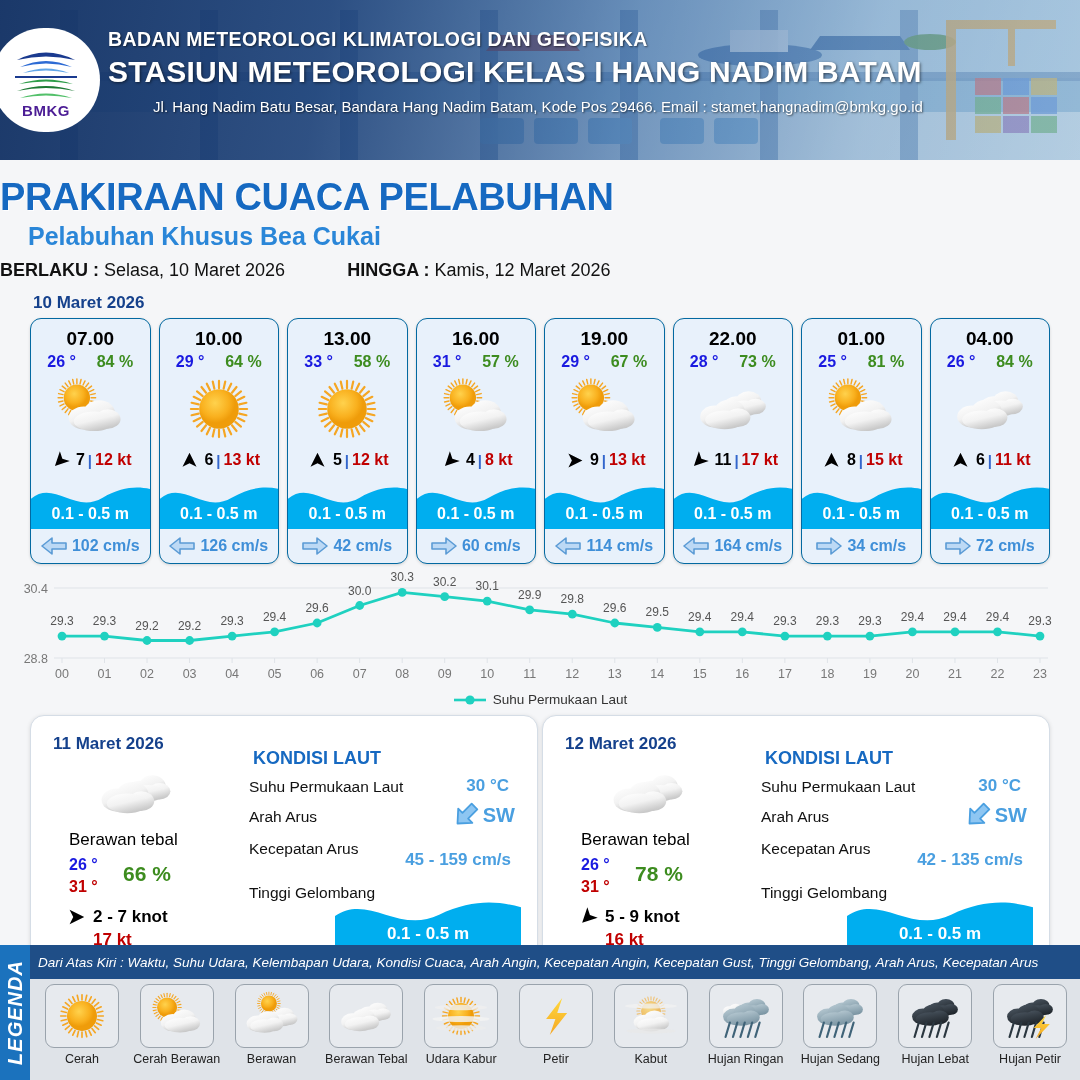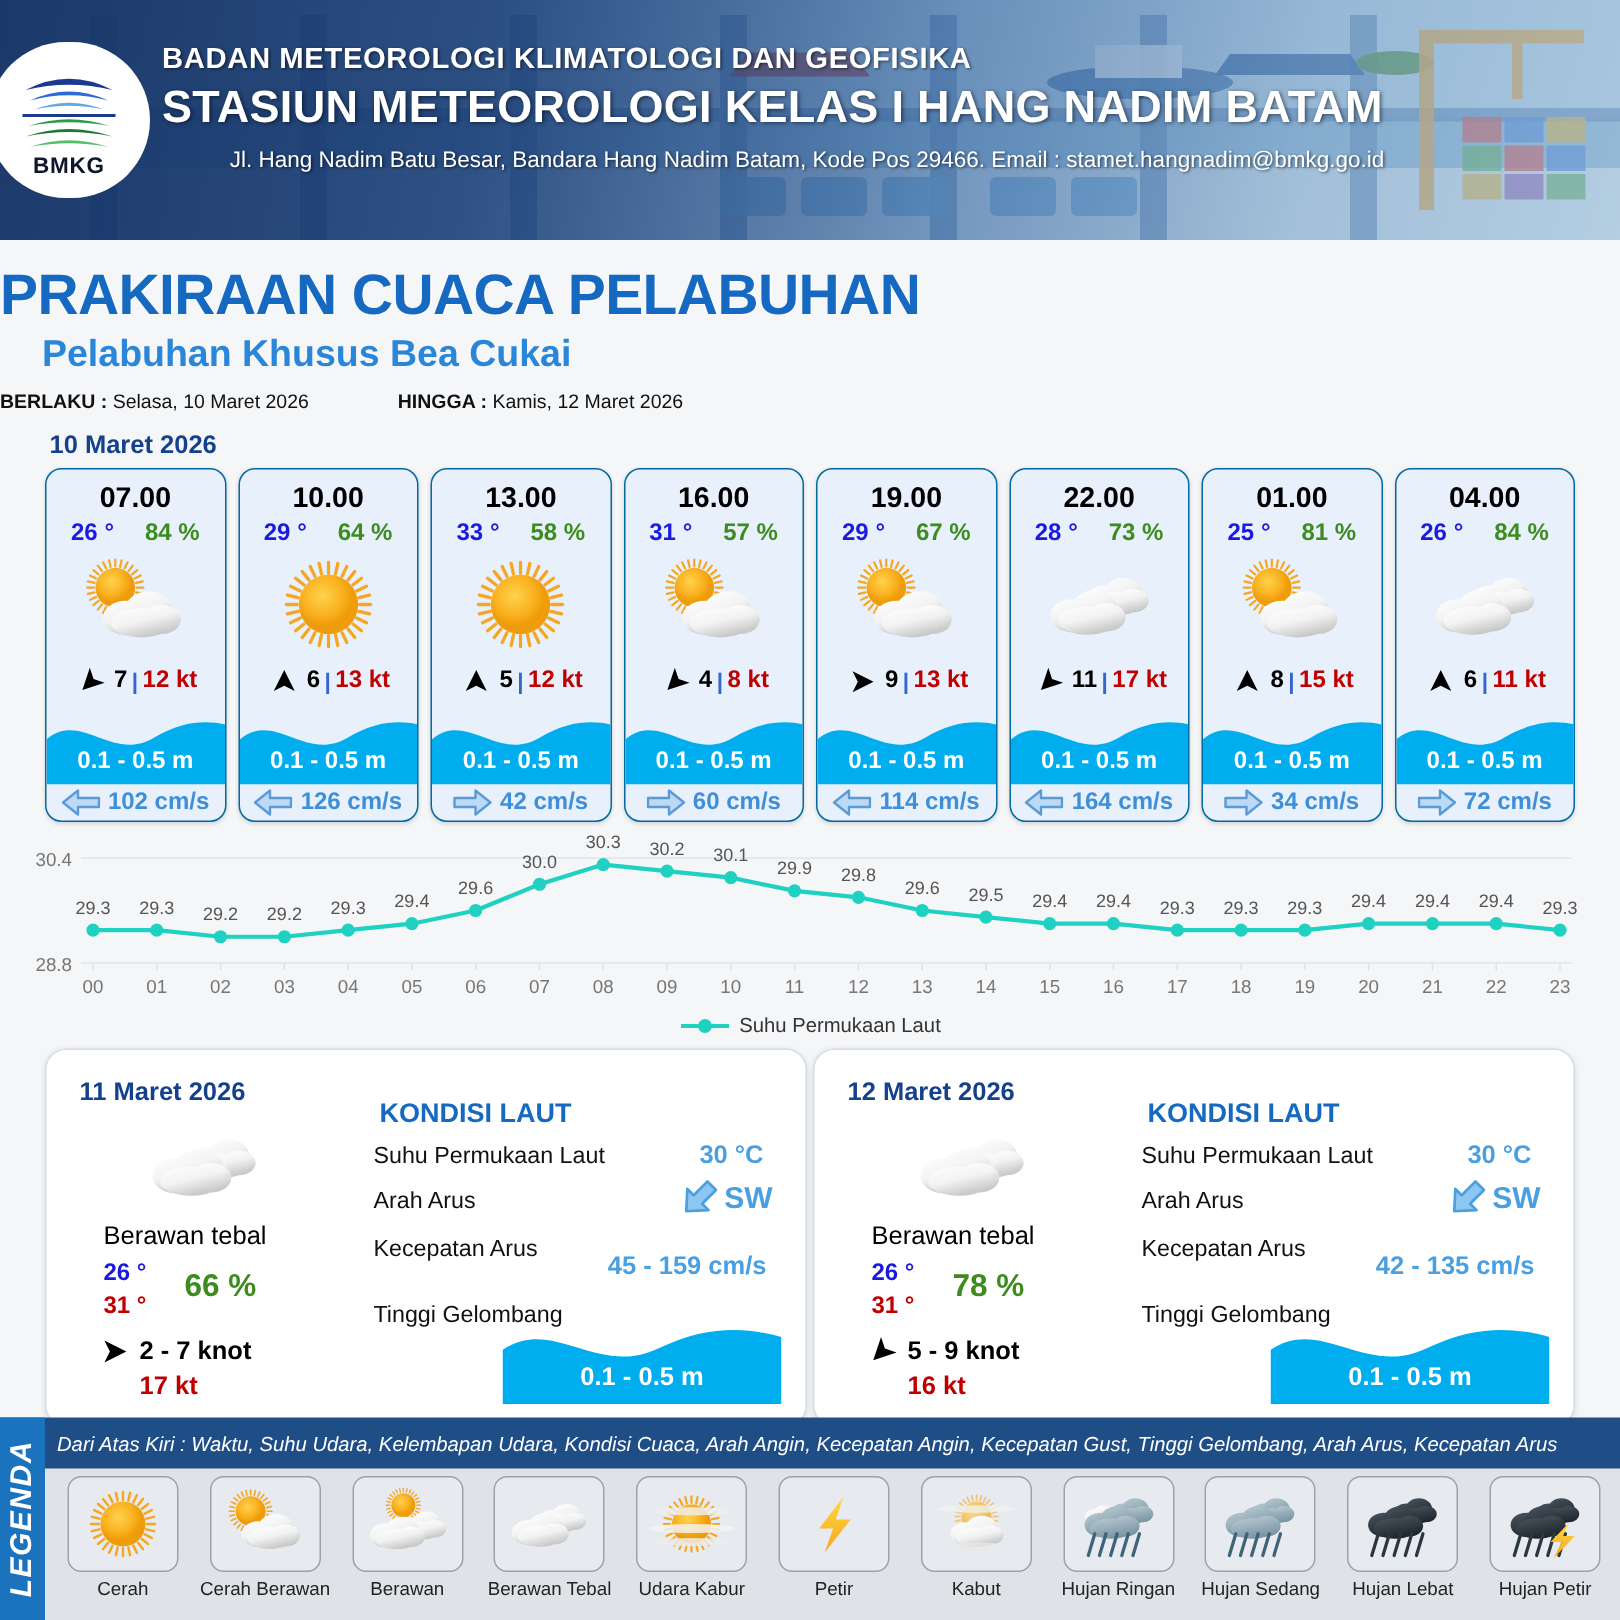--- a/index.html
+++ b/index.html
@@ -24,21 +24,21 @@
   }
   .logo-wrap {
     position: absolute; left: -8px; top: 28px; width: 108px; height: 104px;
     background: #fff; border-radius: 54px; z-index: 5;
     display: flex; align-items: center; justify-content: center;
   }
   .logo-inner { width: 78px; height: 74px; position: relative; }
   .logo-txt {
     position: absolute; bottom: -2px; left: 0; width: 100%;
     text-align: center; font-size: 15px; font-weight: bold;
-    letter-spacing: .5px; color: #0f172a;
+    letter-spacing: .5px; color: #4c1d95;
   }
   .hdr-text { position: absolute; left: 108px; top: 28px; z-index: 4; width: 960px; }
   .hdr-l1 {
     color: #fff; font-size: 19.5px; font-weight: bold; letter-spacing: .4px;
     text-shadow: 1px 1px 2px rgba(0,0,0,.55);
   }
   .hdr-l2 {
     color: #fff; font-size: 30px; font-weight: bold; letter-spacing: .2px;
     margin-top: 4px; text-shadow: 1px 1px 3px rgba(0,0,0,.55);
   }
@@ -47,21 +47,21 @@
     width: 860px; text-shadow: 1px 1px 2px rgba(0,0,0,.6);
   }
 
   
   .title-zone { padding-top: 16px; }
   .t-main {
     font-size: 38px; font-weight: bold; color: #1669c1; letter-spacing: -.4px;
     text-shadow: 1px 1px 0 rgba(255,255,255,.9);
   }
   .t-sub { font-size: 25px; font-weight: bold; color: #2a86d8; margin-top: 3px; padding-left: 28px; }
-  .t-valid { margin-top: 9px; font-size: 13px; color: #111; }
+  .t-valid { margin-top: 9px; font-size: 18px; color: #111; }
   .t-valid b { font-weight: bold; }
   .t-valid .gap { display: inline-block; width: 52px; }
 
   
   .day-label {
     margin: 12px 0 5px 33px; font-size: 17px; font-weight: bold; color: #15418c;
   }
 
   
   .cards { display: flex; gap: 8px; padding: 0 30px; }
@@ -79,21 +79,21 @@
   .c-wdir { width: 24px; height: 20px; display:flex; align-items:center; justify-content:center; }
   .c-wnum { font-size: 16px; font-weight: bold; color: #000; }
   .c-sep { color: #3366cc; font-size: 15px; font-weight: bold; }
   .c-gust { font-size: 16px; font-weight: bold; color: #c00000; }
   .c-wave { position: relative; height: 52px; margin-top: 2px; }
   .c-wave svg { position: absolute; top: 0; left: 0; }
   .c-wave-t {
     position: absolute; bottom: 6px; width: 100%; text-align: center;
     color: #fff; font-size: 16px; font-weight: bold;
   }
-  .c-cur { display: flex; align-items: center; justify-content: center; gap: 5px; height: 24px; }
+  .c-cur { display: flex; align-items: center; justify-content: center; gap: 5px; height: 34px; }
   .c-cur-t { font-size: 16px; font-weight: bold; color: #3f8fd8; }
 
   
   .chart-zone { position: relative; height: 118px; margin: 8px 0 0; }
   .chart-legend {
     text-align: center; font-size: 13.5px; color: #333;
     display: flex; align-items: center; justify-content: center; gap: 6px; margin-top: 2px;
   }
 
   

